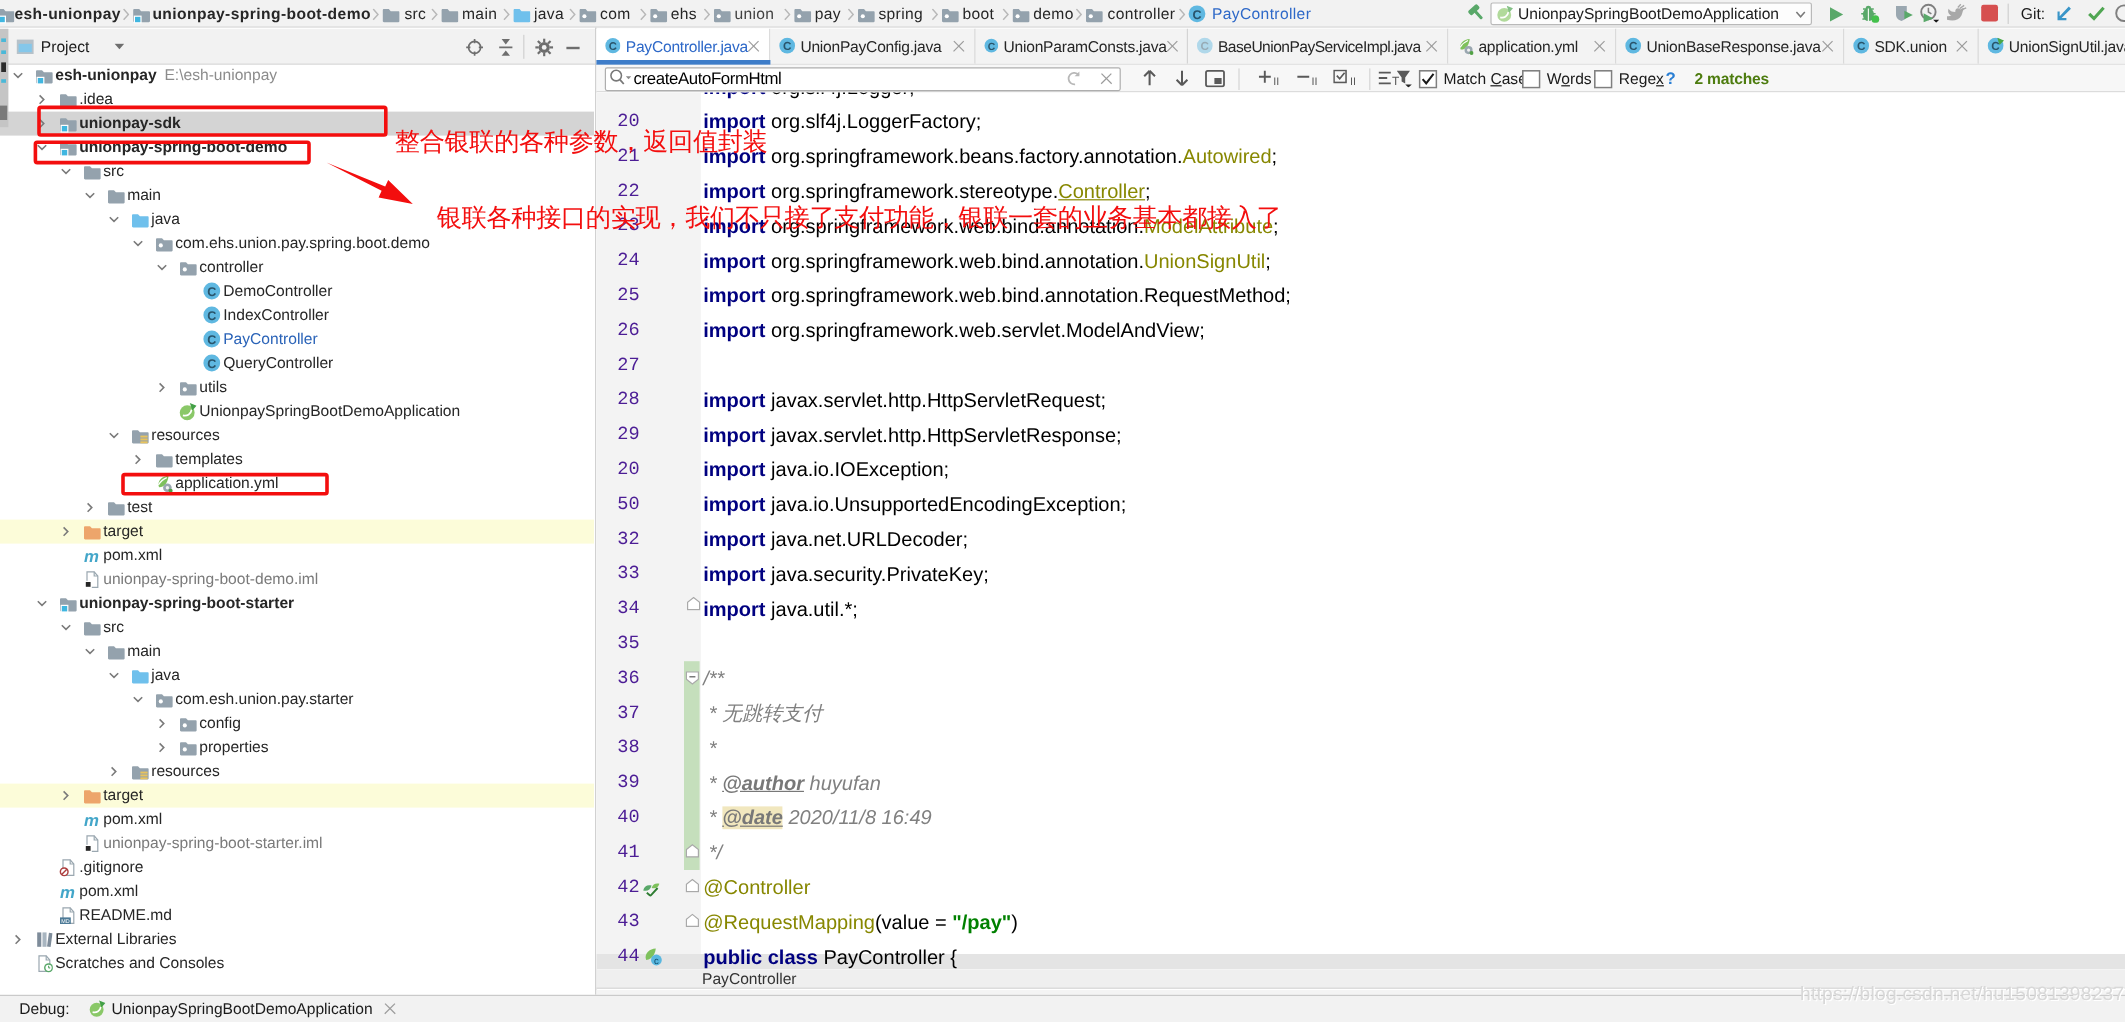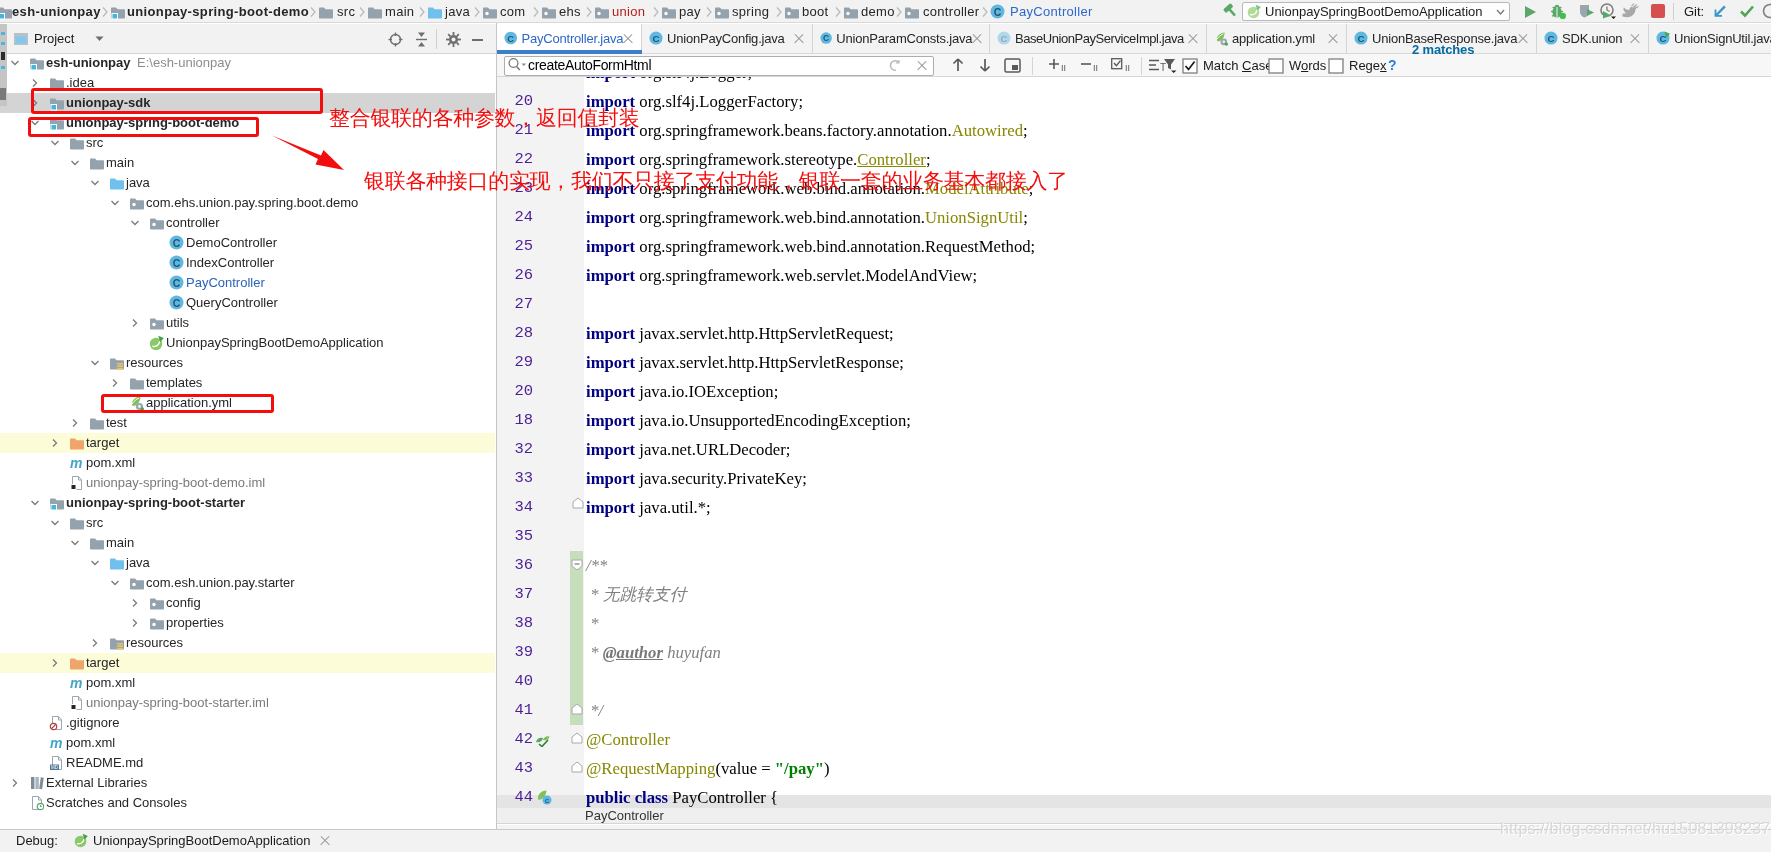--- a/index.html
+++ b/index.html
@@ -1,19 +1,19 @@
 <!DOCTYPE html>
 <html><head><meta charset="utf-8"><style>
 *{margin:0;padding:0;box-sizing:border-box}
 body{width:1771px;height:852px;position:relative;overflow:hidden;
  font-family:"Liberation Sans",sans-serif;background:#fff;-webkit-font-smoothing:antialiased}
 .abs{position:absolute}
 .row{position:absolute;left:0;width:495px;height:20px;line-height:20px;font-size:13px;color:#262626;white-space:nowrap}
 .row .txt{position:absolute;top:0}
-.code{position:absolute;white-space:pre;font-family:Liberation Serif, serif;font-size:16.7px;line-height:29px;height:29px;color:#000}
+.code{position:absolute;white-space:pre;font-family:Liberation Sans, sans-serif;font-size:16.7px;line-height:29px;height:29px;color:#000}
 .k{color:#000080;font-weight:bold}
 .an{color:#878700}
 .cm{color:#808080;font-style:italic}
 .tag{color:#787878;font-weight:bold;font-style:italic;text-decoration:underline}
 .str{color:#008000;font-weight:bold}
 .ln{position:absolute;width:36px;text-align:right;font-family:"Liberation Mono",monospace;font-size:15.5px;color:#4c1d95;line-height:29px;height:29px}
 .tab{display:flex;align-items:center;height:100%;padding:0 8px 0 7px;border-right:1px solid #d4d4d4;background:#f3f3f3;font-size:13px;color:#262626;flex:none}
 .tab .tt{margin-left:4px;letter-spacing:-0.2px}
 .tab .x{margin-left:6px;position:relative;width:10px;height:10px}
 .x:before,.x:after{content:"";position:absolute;left:-1px;top:4px;width:12px;height:1.4px;background:#9b9b9b}
@@ -74,21 +74,21 @@
     <circle cx="5" cy="9.5" r="1.7" fill="#fff"></circle>
   </svg>
 <div class="abs" style="left:559px;top:0;height:23px;line-height:23px;font-size:13px;color:#262626"><span style="letter-spacing:0.3px">ehs</span></div>
 <svg class="abs" style="left:586px;top:7px" width="6" height="10" viewBox="0 0 6 10">
     <path d="M1 0.5 L5 5 L1 9.5" stroke="#b8b8b8" stroke-width="1.2" fill="none"></path>
   </svg>
 <svg class="abs" style="left:594px;top:4px" width="15" height="16" viewBox="0 0 15 16">
     <path d="M1 4.5c0-.6.4-1 1-1h4l1.6 1.8H14c.6 0 1 .4 1 1v7.2c0 .6-.4 1-1 1H2c-.6 0-1-.4-1-1z" fill="#94a2ad"></path>
     <circle cx="5" cy="9.5" r="1.7" fill="#fff"></circle>
   </svg>
-<div class="abs" style="left:612px;top:0;height:23px;line-height:23px;font-size:13px;color:#b91c1c"><span style="letter-spacing:0.3px">union</span></div>
+<div class="abs" style="left:612px;top:0;height:23px;line-height:23px;font-size:13px;color:#404040"><span style="letter-spacing:0.3px">union</span></div>
 <svg class="abs" style="left:653px;top:7px" width="6" height="10" viewBox="0 0 6 10">
     <path d="M1 0.5 L5 5 L1 9.5" stroke="#b8b8b8" stroke-width="1.2" fill="none"></path>
   </svg>
 <svg class="abs" style="left:661px;top:4px" width="15" height="16" viewBox="0 0 15 16">
     <path d="M1 4.5c0-.6.4-1 1-1h4l1.6 1.8H14c.6 0 1 .4 1 1v7.2c0 .6-.4 1-1 1H2c-.6 0-1-.4-1-1z" fill="#94a2ad"></path>
     <circle cx="5" cy="9.5" r="1.7" fill="#fff"></circle>
   </svg>
 <div class="abs" style="left:679px;top:0;height:23px;line-height:23px;font-size:13px;color:#262626"><span style="letter-spacing:0.3px">pay</span></div>
 <svg class="abs" style="left:706px;top:7px" width="6" height="10" viewBox="0 0 6 10">
     <path d="M1 0.5 L5 5 L1 9.5" stroke="#b8b8b8" stroke-width="1.2" fill="none"></path>
@@ -707,21 +707,21 @@
 <div class="abs" style="left:1203px;top:54px;height:23px;line-height:23px;font-size:13px;color:#1a1a1a">Match <span style="text-decoration:underline">C</span>ase</div>
 <svg class="abs" style="left:1268px;top:58px" width="16" height="16" viewBox="0 0 16 16">
     <rect x="1" y="1" width="14" height="14" fill="#fff" stroke="#7f7f7f" stroke-width="1.3"></rect>
   </svg>
 <div class="abs" style="left:1289px;top:54px;height:23px;line-height:23px;font-size:13px;color:#1a1a1a">W<span style="text-decoration:underline">o</span>rds</div>
 <svg class="abs" style="left:1328px;top:58px" width="16" height="16" viewBox="0 0 16 16">
     <rect x="1" y="1" width="14" height="14" fill="#fff" stroke="#7f7f7f" stroke-width="1.3"></rect>
   </svg>
 <div class="abs" style="left:1349px;top:54px;height:23px;line-height:23px;font-size:13px;color:#1a1a1a">Rege<span style="text-decoration:underline">x</span></div>
 <div class="abs" style="left:1388px;top:54px;height:23px;line-height:23px;font-size:14px;color:#2a7fd4;font-weight:bold">?</div>
-<div class="abs" style="left:1412px;top:38px;height:23px;line-height:23px;font-size:13px;letter-spacing:-0.15px;color:#0369a1;font-weight:bold">2 matches</div>
+<div class="abs" style="left:1412px;top:54px;height:23px;line-height:23px;font-size:13px;letter-spacing:-0.15px;color:#4d7c0f;font-weight:bold">2 matches</div>
 <div class="abs" style="left:497px;top:77px;width:1274px;height:731px;background:#fff;overflow:hidden">
 <div class="abs" style="left:0;top:0;width:87px;height:731px;background:#f3f3f3"></div>
 <div class="abs" style="left:0;top:718px;width:1274px;height:13px;background:#e4e4e4"></div>
 <div class="abs" style="left:73px;top:473.5px;width:13px;height:174px;background:#c5dfbc"></div>
 <div class="ln" style="left:0;top:-19.5px">19</div>
 <div class="code" style="left:89px;top:-19.5px"><span class="k">import</span> org.slf4j.Logger;</div>
 <div class="ln" style="left:0;top:9.5px">20</div>
 <div class="code" style="left:89px;top:9.5px"><span class="k">import</span> org.slf4j.LoggerFactory;</div>
 <div class="ln" style="left:0;top:38.5px">21</div>
 <div class="code" style="left:89px;top:38.5px"><span class="k">import</span> org.springframework.beans.factory.annotation.<span class="an">Autowired</span>;</div>
@@ -735,38 +735,39 @@
 <div class="code" style="left:89px;top:154.5px"><span class="k">import</span> org.springframework.web.bind.annotation.RequestMethod;</div>
 <div class="ln" style="left:0;top:183.5px">26</div>
 <div class="code" style="left:89px;top:183.5px"><span class="k">import</span> org.springframework.web.servlet.ModelAndView;</div>
 <div class="ln" style="left:0;top:212.5px">27</div>
 <div class="ln" style="left:0;top:241.5px">28</div>
 <div class="code" style="left:89px;top:241.5px"><span class="k">import</span> javax.servlet.http.HttpServletRequest;</div>
 <div class="ln" style="left:0;top:270.5px">29</div>
 <div class="code" style="left:89px;top:270.5px"><span class="k">import</span> javax.servlet.http.HttpServletResponse;</div>
 <div class="ln" style="left:0;top:299.5px">20</div>
 <div class="code" style="left:89px;top:299.5px"><span class="k">import</span> java.io.IOException;</div>
-<div class="ln" style="left:0;top:328.5px">18</div>
+<div class="ln" style="left:0;top:328.5px">50</div>
 <div class="code" style="left:89px;top:328.5px"><span class="k">import</span> java.io.UnsupportedEncodingException;</div>
 <div class="ln" style="left:0;top:357.5px">32</div>
 <div class="code" style="left:89px;top:357.5px"><span class="k">import</span> java.net.URLDecoder;</div>
 <div class="ln" style="left:0;top:386.5px">33</div>
 <div class="code" style="left:89px;top:386.5px"><span class="k">import</span> java.security.PrivateKey;</div>
 <div class="ln" style="left:0;top:415.5px">34</div>
 <div class="code" style="left:89px;top:415.5px"><span class="k">import</span> java.util.*;</div>
 <div class="ln" style="left:0;top:444.5px">35</div>
 <div class="ln" style="left:0;top:473.5px">36</div>
 <div class="code" style="left:89px;top:473.5px"><span class="cm">/**</span></div>
 <div class="ln" style="left:0;top:502.5px">37</div>
 <div class="code" style="left:89px;top:502.5px"><span class="cm"> * 无跳转支付</span></div>
 <div class="ln" style="left:0;top:531.5px">38</div>
 <div class="code" style="left:89px;top:531.5px"><span class="cm"> *</span></div>
 <div class="ln" style="left:0;top:560.5px">39</div>
 <div class="code" style="left:89px;top:560.5px"><span class="cm"> * </span><span class="tag">@author</span><span class="cm"> huyufan</span></div>
 <div class="ln" style="left:0;top:589.5px">40</div>
+<div class="code" style="left:89px;top:589.5px"><span class="cm"> * </span><span class="tag" style="background:#f1e7be">@date</span><span class="cm"> 2020/11/8 16:49</span></div>
 <div class="ln" style="left:0;top:618.5px">41</div>
 <div class="code" style="left:89px;top:618.5px"><span class="cm"> */</span></div>
 <div class="ln" style="left:0;top:647.5px">42</div>
 <div class="code" style="left:89px;top:647.5px"><span class="an">@Controller</span></div>
 <div class="ln" style="left:0;top:676.5px">43</div>
 <div class="code" style="left:89px;top:676.5px"><span class="an">@RequestMapping</span>(value = <span class="str">"/pay"</span>)</div>
 <div class="ln" style="left:0;top:705.5px">44</div>
 <div class="code" style="left:89px;top:705.5px"><span class="k">public class</span> PayController {</div>
 <svg class="abs" style="left:74px;top:482px" width="12" height="12" viewBox="0 0 12 12">
       <path d="M1 1h10v6l-5 4-5-4z" fill="#fff" stroke="#a9a9a9" stroke-width="1"></path>

